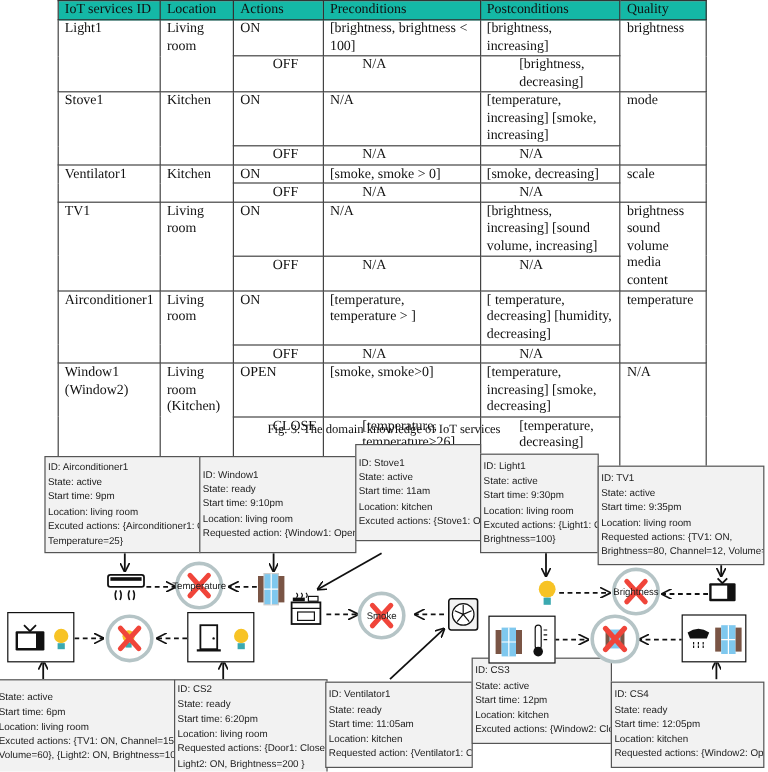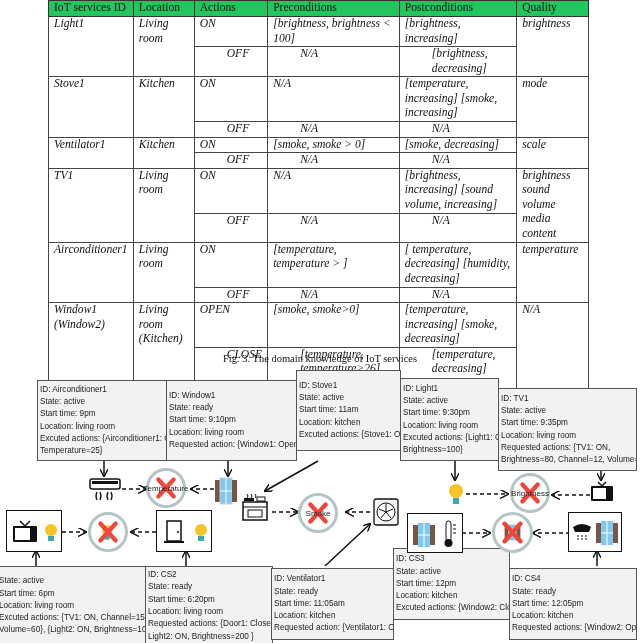--- a/index.html
+++ b/index.html
@@ -1,20 +1,20 @@
 <!DOCTYPE html>
 <html><head>
 <meta charset="utf-8">
 <style>
   html,body{margin:0;padding:0;background:#fff;}
   body{width:640px;height:643px;position:relative;overflow:hidden;font-family:"Liberation Serif",serif;color:#111;}
   
   table.kb{position:absolute;left:48px;top:0;width:541px;border-collapse:collapse;font-size:11.6px;line-height:14.5px;}
-  table.kb th{background:#22c55e;color:#111;font-weight:normal;text-align:left;padding:0 5px;height:15px;border:1px solid #333;}
-  table.kb td{vertical-align:top;padding:0 5px;border:1px solid #444;font-style:italic;}
+  table.kb th{background:#14b8a6;color:#111;font-weight:normal;text-align:left;padding:0 5px;height:15px;border:1px solid #333;}
+  table.kb td{vertical-align:top;padding:0 5px;border:1px solid #444;}
   table.kb td.thin{border-top:1px solid #777;padding-left:32px;}
   .caption{position:absolute;left:0;width:640px;top:353px;text-align:center;font-size:10.5px;}
   
   .box{position:absolute;background:#f2f2f2;border:1px solid #555;font-family:"Liberation Sans",sans-serif;font-size:8.2px;line-height:12.3px;color:#222;padding:0 2px;box-sizing:border-box;white-space:nowrap;overflow:hidden;display:flex;flex-direction:column;justify-content:center;}
   .circle{position:absolute;border:3px solid #b5c4c6;border-radius:50%;background:#fff;box-sizing:border-box;}
   .circle .x{position:absolute;left:0;top:0;width:100%;height:100%;}
   .circle .lbl{position:absolute;left:-6px;right:-6px;top:50%;transform:translateY(-50%);text-align:center;font-family:"Liberation Sans",sans-serif;font-size:8px;color:#222;}
   .ibox{position:absolute;border:1.5px solid #111;background:#fff;box-sizing:border-box;}
   .icon{position:absolute;}
   svg.lines{position:absolute;left:0;top:0;}

